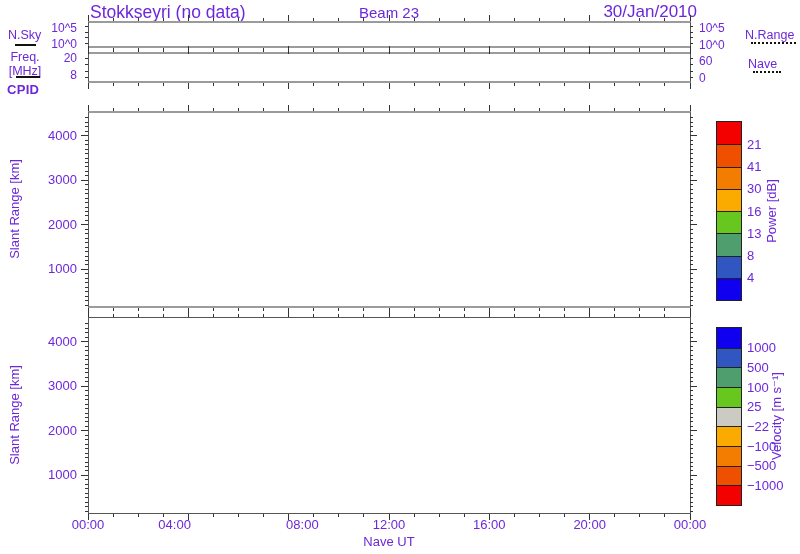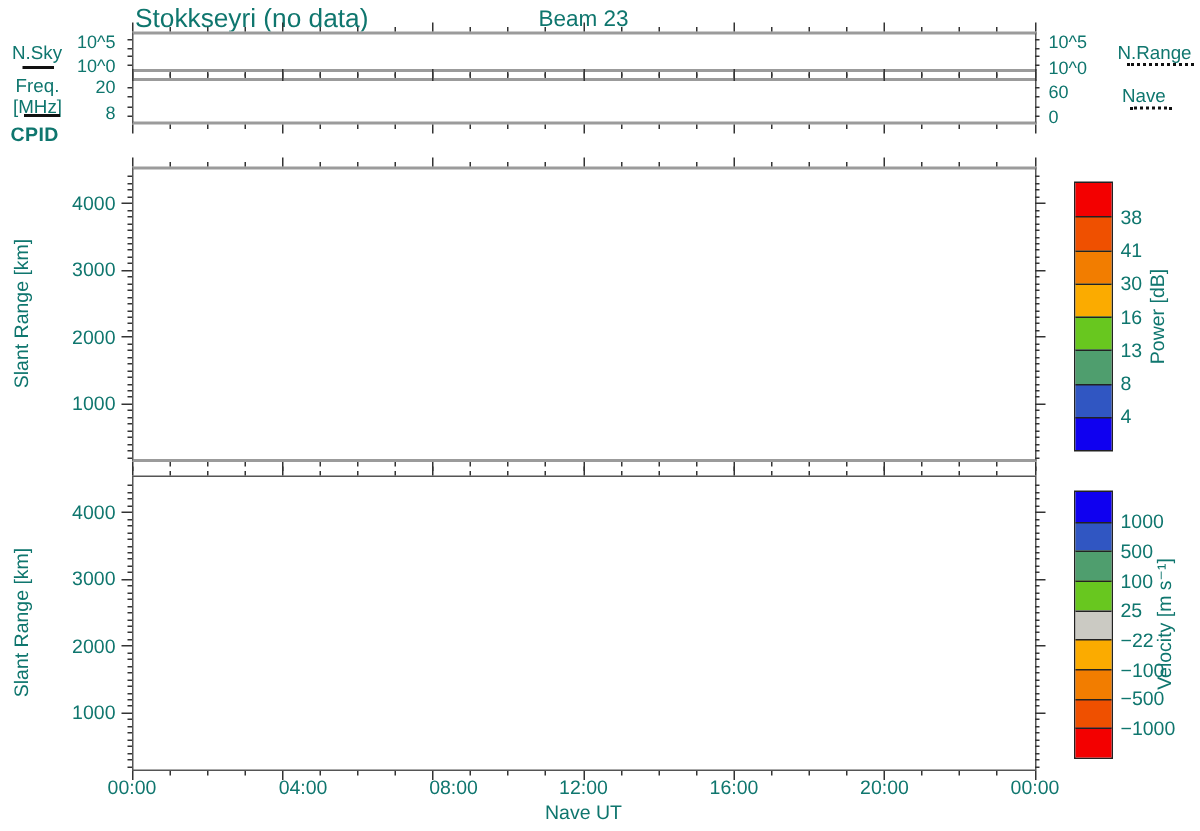--- a/index.html
+++ b/index.html
@@ -1,17 +1,17 @@
 <!DOCTYPE html>
 <html><head>
 <meta charset="utf-8">
 <style>
   html,body{margin:0;padding:0;background:#fff;}
   #fig{position:relative;width:800px;height:554px;background:#ffffff;
-       font-family:"Liberation Sans","DejaVu Sans",sans-serif;color:#0f766e;overflow:hidden;border-radius:10px;}
+       font-family:"Liberation Sans","DejaVu Sans",sans-serif;color:#6d28d9;overflow:hidden;border-radius:10px;}
   .lbl{position:absolute;white-space:nowrap;line-height:1.1;}
   .a{position:absolute;}
   .rot{transform:translate(-50%,-50%) rotate(-90deg);}
   .panel{position:absolute;left:88px;width:603px;background:#fff;box-sizing:border-box;
          border-left:1px solid #555;border-right:1px solid #555;}
   .strip{border-top:2px solid #9b9b9b;border-bottom:2px solid #9b9b9b;}
   #strip-sky{top:21px;height:27px;}
   #strip-freq{top:52px;height:31px;}
   #panel-power{top:111px;height:197px;border-top:2px solid #9b9b9b;border-bottom:2px solid #9b9b9b;}
   #panel-velocity{top:317px;height:197px;border-top:1px solid #555;border-bottom:1px solid #555;}
@@ -37,20 +37,21 @@
   .tick{position:absolute;background:#333;}
   .ticklabel{position:absolute;font-size:13px;white-space:nowrap;}
 </style>
 </head>
 <body>
 
 <div id="fig">
 
   <div class="lbl" id="station-title">Stokkseyri (no data)</div>
   <div class="lbl" id="beam-title">Beam 23</div>
+  <div class="lbl" id="date-title">30/Jan/2010</div>
 
   <div class="lbl" id="nsky-label">N.Sky</div>
   <div class="legend-line" id="nsky-line"></div>
 
   <div class="lbl" id="freq-label">
     <div>Freq.</div>
     <div>[MHz]</div>
   </div>
   <div class="legend-line" id="freq-line"></div>
 
@@ -268,21 +269,21 @@
       <div class="tick" style="left: 664.417px; top: 514px; width: 1px; height: 3px;"></div>
       <div class="tick" style="left: 689.5px; top: 15px; width: 1px; height: 6px;"></div>
       <div class="tick" style="left: 689.5px; top: 48px; width: 1px; height: 6px;"></div>
       <div class="tick" style="left: 689.5px; top: 46px; width: 1px; height: 6px;"></div>
       <div class="tick" style="left: 689.5px; top: 83px; width: 1px; height: 6px;"></div>
       <div class="tick" style="left: 689.5px; top: 105px; width: 1px; height: 6px;"></div>
       <div class="tick" style="left: 689.5px; top: 308px; width: 1px; height: 6px;"></div>
       <div class="tick" style="left: 689.5px; top: 311px; width: 1px; height: 6px;"></div>
       <div class="tick" style="left: 689.5px; top: 514px; width: 1px; height: 6px;"></div>
       <div class="ticklabel" style="left: 58px; top: 517px; width: 60px; text-align: center;">00:00</div>
-      <div class="ticklabel" style="left: 158.333px; top: 517px; width: 60px; text-align: right;">04:00</div>
+      <div class="ticklabel" style="left: 158.333px; top: 517px; width: 60px; text-align: left;">04:00</div>
       <div class="ticklabel" style="left: 258.667px; top: 517px; width: 60px; text-align: right;">08:00</div>
       <div class="ticklabel" style="left: 359px; top: 517px; width: 60px; text-align: center;">12:00</div>
       <div class="ticklabel" style="left: 459.333px; top: 517px; width: 60px; text-align: center;">16:00</div>
       <div class="ticklabel" style="left: 559.667px; top: 517px; width: 60px; text-align: center;">20:00</div>
       <div class="ticklabel" style="left: 660px; top: 517px; width: 60px; text-align: center;">00:00</div>
       <div class="tick" style="left: 85px; top: 304.53px; width: 3px; height: 1px;"></div>
       <div class="tick" style="left: 690px; top: 304.53px; width: 3px; height: 1px;"></div>
       <div class="tick" style="left: 85px; top: 300.076px; width: 3px; height: 1px;"></div>
       <div class="tick" style="left: 690px; top: 300.076px; width: 3px; height: 1px;"></div>
       <div class="tick" style="left: 85px; top: 295.622px; width: 3px; height: 1px;"></div>
@@ -488,21 +489,21 @@
       <div class="tick" style="left: 716px; top: 121px; width: 26px; height: 180px; border: 1px solid rgb(34, 34, 34); background: rgb(255, 255, 255); box-sizing: border-box;">
         <div style="position: absolute; left: 0px; right: 0px; box-sizing: border-box; top: 0px; height: 22.25px; background: rgb(243, 0, 0);"></div>
         <div style="position: absolute; left: 0px; right: 0px; box-sizing: border-box; top: 22.25px; height: 22.25px; background: rgb(239, 80, 0); border-top: 1px solid rgb(34, 34, 34);"></div>
         <div style="position: absolute; left: 0px; right: 0px; box-sizing: border-box; top: 44.5px; height: 22.25px; background: rgb(242, 125, 0); border-top: 1px solid rgb(34, 34, 34);"></div>
         <div style="position: absolute; left: 0px; right: 0px; box-sizing: border-box; top: 66.75px; height: 22.25px; background: rgb(251, 171, 0); border-top: 1px solid rgb(34, 34, 34);"></div>
         <div style="position: absolute; left: 0px; right: 0px; box-sizing: border-box; top: 89px; height: 22.25px; background: rgb(104, 199, 31); border-top: 1px solid rgb(34, 34, 34);"></div>
         <div style="position: absolute; left: 0px; right: 0px; box-sizing: border-box; top: 111.25px; height: 22.25px; background: rgb(79, 158, 110); border-top: 1px solid rgb(34, 34, 34);"></div>
         <div style="position: absolute; left: 0px; right: 0px; box-sizing: border-box; top: 133.5px; height: 22.25px; background: rgb(48, 86, 194); border-top: 1px solid rgb(34, 34, 34);"></div>
         <div style="position: absolute; left: 0px; right: 0px; box-sizing: border-box; top: 155.75px; height: 22.25px; background: rgb(15, 0, 240); border-top: 1px solid rgb(34, 34, 34);"></div>
       </div>
-      <div class="ticklabel" style="left: 747px; top: 136.75px; width: 50px; font-size: 13px;">38</div>
+      <div class="ticklabel" style="left: 747px; top: 136.75px; width: 50px; font-size: 13px;">21</div>
       <div class="ticklabel" style="left: 747px; top: 159px; width: 50px; font-size: 13px;">41</div>
       <div class="ticklabel" style="left: 747px; top: 181.25px; width: 50px; font-size: 13px;">30</div>
       <div class="ticklabel" style="left: 747px; top: 203.5px; width: 50px; font-size: 13px;">16</div>
       <div class="ticklabel" style="left: 747px; top: 225.75px; width: 50px; font-size: 13px;">13</div>
       <div class="ticklabel" style="left: 747px; top: 248px; width: 50px; font-size: 13px;">8</div>
       <div class="ticklabel" style="left: 747px; top: 270.25px; width: 50px; font-size: 13px;">4</div>
       <div class="tick" style="left: 716px; top: 327px; width: 26px; height: 179px; border: 1px solid rgb(34, 34, 34); background: rgb(255, 255, 255); box-sizing: border-box;">
         <div style="position: absolute; left: 0px; right: 0px; box-sizing: border-box; top: 0px; height: 19.6667px; background: rgb(15, 0, 240);"></div>
         <div style="position: absolute; left: 0px; right: 0px; box-sizing: border-box; top: 19.6667px; height: 19.6667px; background: rgb(48, 86, 194); border-top: 1px solid rgb(34, 34, 34);"></div>
         <div style="position: absolute; left: 0px; right: 0px; box-sizing: border-box; top: 39.3333px; height: 19.6667px; background: rgb(79, 158, 110); border-top: 1px solid rgb(34, 34, 34);"></div>

